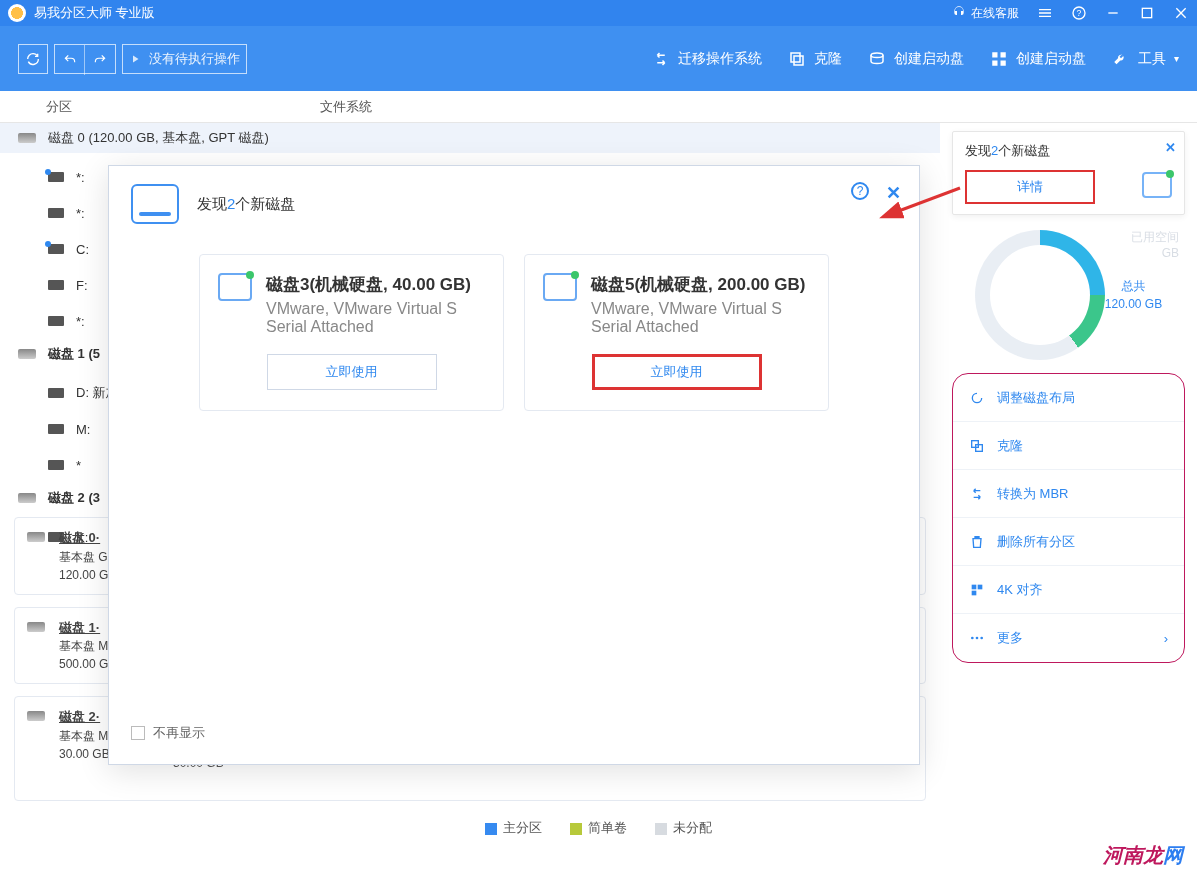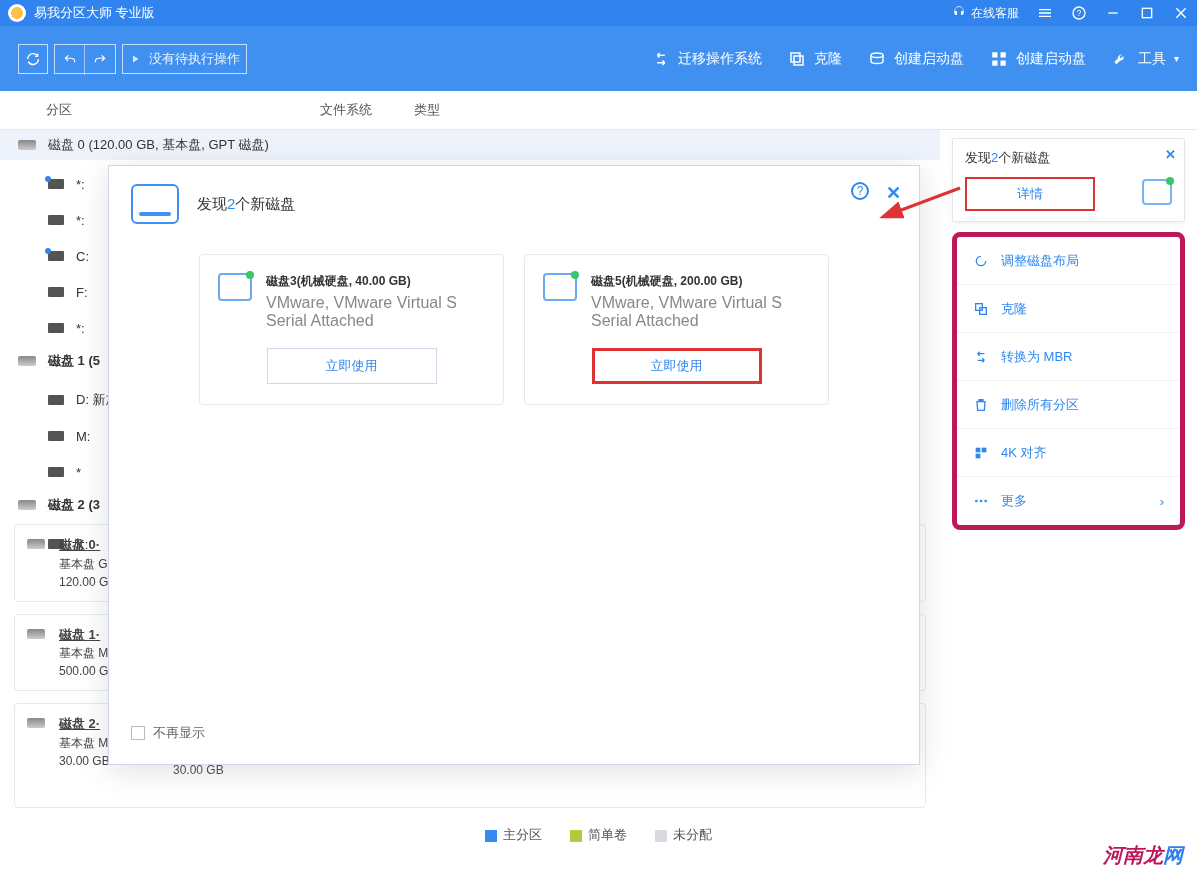--- a/index.html
+++ b/index.html
@@ -17,21 +17,21 @@
 .toolbar { height: 65px; background: #3f90f1; display: flex; align-items: center; padding: 0 18px; color: #fff; }
 .tool-left { display: flex; align-items: center; gap: 6px; }
 .sq-btn { border: 1px solid rgba(255,255,255,0.7); height: 30px; min-width: 30px; display:flex; align-items:center; justify-content:center; padding:0 6px; color:rgba(255,255,255,0.9); font-size:13px; }
 .sq-btn.wide { gap:8px; }
 .tool-spacer { flex:1; }
 .tool-right { display:flex; align-items:center; gap:26px; }
 .tool-item { display:flex; align-items:center; gap:8px; font-size:14px; cursor:pointer; }
 .tool-item svg { width:18px; height:18px; fill:#fff; }
 
 
-.table-head { height: 39px; background:#fff; border-bottom:1px solid #e6e6e6; display:flex; align-items:center; color:#555; font-size:13px; }
+.table-head { height: 32px; background:#fff; border-bottom:1px solid #e6e6e6; display:flex; align-items:center; color:#555; font-size:13px; }
 .th-part { padding-left: 46px; width: 320px; }
 .th-fs { width: 90px; }
 .th-cap { width: 245px; }
 .th-type { flex:1; padding-left:4px; }
 
 
 .main { display:flex; height: calc(100% - 30px - 65px - 30px - 30px - 30px); }
 .left-pane { width: 940px; position:relative; }
 .right-pane { width: 257px; padding: 8px 12px; background:#fff; }
 
@@ -69,42 +69,42 @@
 .detail-btn { margin-top:10px; border:2px solid #d33; color:#2f88ef; text-align:center; height:34px; line-height:30px; font-size:13px; width:130px; cursor:pointer;}
 .disk-ill { position:absolute; right:12px; top:40px; width:30px; height:26px; border:2px solid #77b3f7; border-radius:4px; }
 .disk-ill::after{content:"";position:absolute;top:-4px;right:-4px;width:8px;height:8px;background:#3bc66b;border-radius:50%;}
 
 .ring-wrap{ position:relative; height:140px; display:flex; align-items:center; justify-content:center; }
 .ring{ width:130px; height:130px; border-radius:50%; background:conic-gradient(#2fb5e8 0 25%, #3bc68b 25% 40%, #e9eef4 40% 100%); display:flex; align-items:center; justify-content:center;}
 .ring::before{content:"";width:100px;height:100px;background:#fff;border-radius:50%;position:absolute;}
 .ring-label{position:relative;text-align:center;color:#2f88ef;font-size:12px;line-height:1.5;}
 .used-label{position:absolute;right:6px;top:4px;color:#d8dde4;font-size:12px;text-align:right;}
 
-.op-list{ margin-top:8px; border:5px solid #be185d; border-radius:8px; overflow:hidden;}
+.op-list{ margin-top:8px; border:1px solid #be185d; border-radius:16px; overflow:hidden;}
 .op-item{ height:48px; display:flex; align-items:center; padding:0 16px; gap:12px; color:#2f88ef; font-size:13px; border-bottom:1px solid #eef2f7; cursor:pointer;}
 .op-item:last-child{border-bottom:none;}
 .op-item svg{width:16px;height:16px;fill:#2f88ef;}
 .op-item .chev{margin-left:auto;color:#2f88ef;}
 
 
 .modal{ position:absolute; left:108px; top:165px; width:812px; height:600px; background:#fff; border:1px solid #cfd8e6; box-shadow:0 6px 30px rgba(0,0,0,0.12);}
 .modal-top{ display:flex; align-items:center; gap:18px; padding:18px 22px;}
 .modal-top .disk-big{width:48px;height:40px;border:2px solid #3f90f1;border-radius:6px;position:relative;}
 .modal-top .disk-big::after{content:"";position:absolute;left:6px;right:6px;bottom:6px;height:4px;background:#3f90f1;border-radius:2px;}
 .modal-title{font-size:15px;color:#333;}
 .modal-title .cnt{color:#2f88ef;}
 .modal-close{position:absolute;right:18px;top:16px;color:#2f88ef;font-size:18px;font-weight:bold;cursor:pointer;}
 .modal-help{position:absolute;right:50px;top:16px;color:#2f88ef;width:18px;height:18px;border:2px solid #2f88ef;border-radius:50%;display:flex;align-items:center;justify-content:center;font-size:12px;cursor:pointer;}
 
 .disk-choice-row{display:flex;gap:20px;padding:12px 90px;}
 .disk-choice{flex:1;border:1px solid #e4e9f1;border-radius:4px;padding:18px 18px 20px;}
 .disk-choice .hd{display:flex;gap:14px;align-items:flex-start;}
 .disk-choice .ico{width:34px;height:28px;border:2px solid #6aa9f3;border-radius:4px;position:relative;flex-shrink:0;}
 .disk-choice .ico::after{content:"";position:absolute;top:-4px;right:-4px;width:8px;height:8px;background:#3bc66b;border-radius:50%;}
-.disk-choice .dtitle{font-weight:700;font-size:12px;color:#333;}
+.disk-choice .dtitle{font-weight:700;font-size:17px;color:#333;}
 .disk-choice .dsub{font-size:16px;color:#888;margin-top:4px;}
 .use-btn{margin:18px auto 0;width:170px;height:36px;border:1px solid #cfd8e6;color:#2f88ef;display:flex;align-items:center;justify-content:center;font-size:13px;cursor:pointer;}
 .use-btn.hl{border:3px solid #d33;}
 
 .modal-foot{position:absolute;left:22px;bottom:22px;display:flex;align-items:center;gap:8px;color:#666;font-size:13px;}
 .modal-foot .cb{width:14px;height:14px;border:1px solid #bbb;}
 
 
 .arrow-ann{position:absolute; left:890px; top:186px; pointer-events:none;}
 .arrow-ann svg{overflow:visible;}
@@ -212,21 +212,20 @@
         </svg>
         <span>工具</span>
         <span style="font-size:10px;">▾</span>
       </div>
   </div>
 </div>
 
 <div class="table-head">
   <div class="th-part">分区</div>
   <div class="th-fs">文件系统</div>
-  <div class="th-type">类型</div>
 </div>
 
 <div class="main">
   <div class="left-pane">
     <div class="disk-header">
       <div class="hdd-glyph"></div>
       <span><b>磁盘 0</b> <span>(120.00 GB, 基本盘, GPT 磁盘)</span></span>
     </div>
     <div class="part-list">
       <div class="part-item">
@@ -305,20 +304,25 @@
     </div>
   </div>
 
   <div class="right-pane">
     <div class="notice-box">
       <div class="notice-close">✕</div>
       <div class="notice-title"><span>发现</span><span class="cnt">2</span><span>个新磁盘</span></div>
       <div class="detail-btn">详情</div>
       <div class="disk-ill"></div>
     </div>
+    <div class="ring-wrap">
+      <div class="used-label"><span>已用空间</span><br><span>GB</span></div>
+      <div class="ring"></div>
+      <div class="ring-label"><span>总共</span><br><span>120.00 GB</span></div>
+    </div>
     <div class="op-list">
       <div class="op-item">
           <svg viewBox="0 0 24 24">
             <path d="M12 4a8 8 0 108 8h-2a6 6 0 11-6-6V4z"></path>
           </svg>
           <span>调整磁盘布局</span>
         </div>
       <div class="op-item">
           <svg viewBox="0 0 24 24">
             <rect x="4" y="4" width="10" height="10" fill="none" stroke="#2f88ef" stroke-width="2"></rect>

